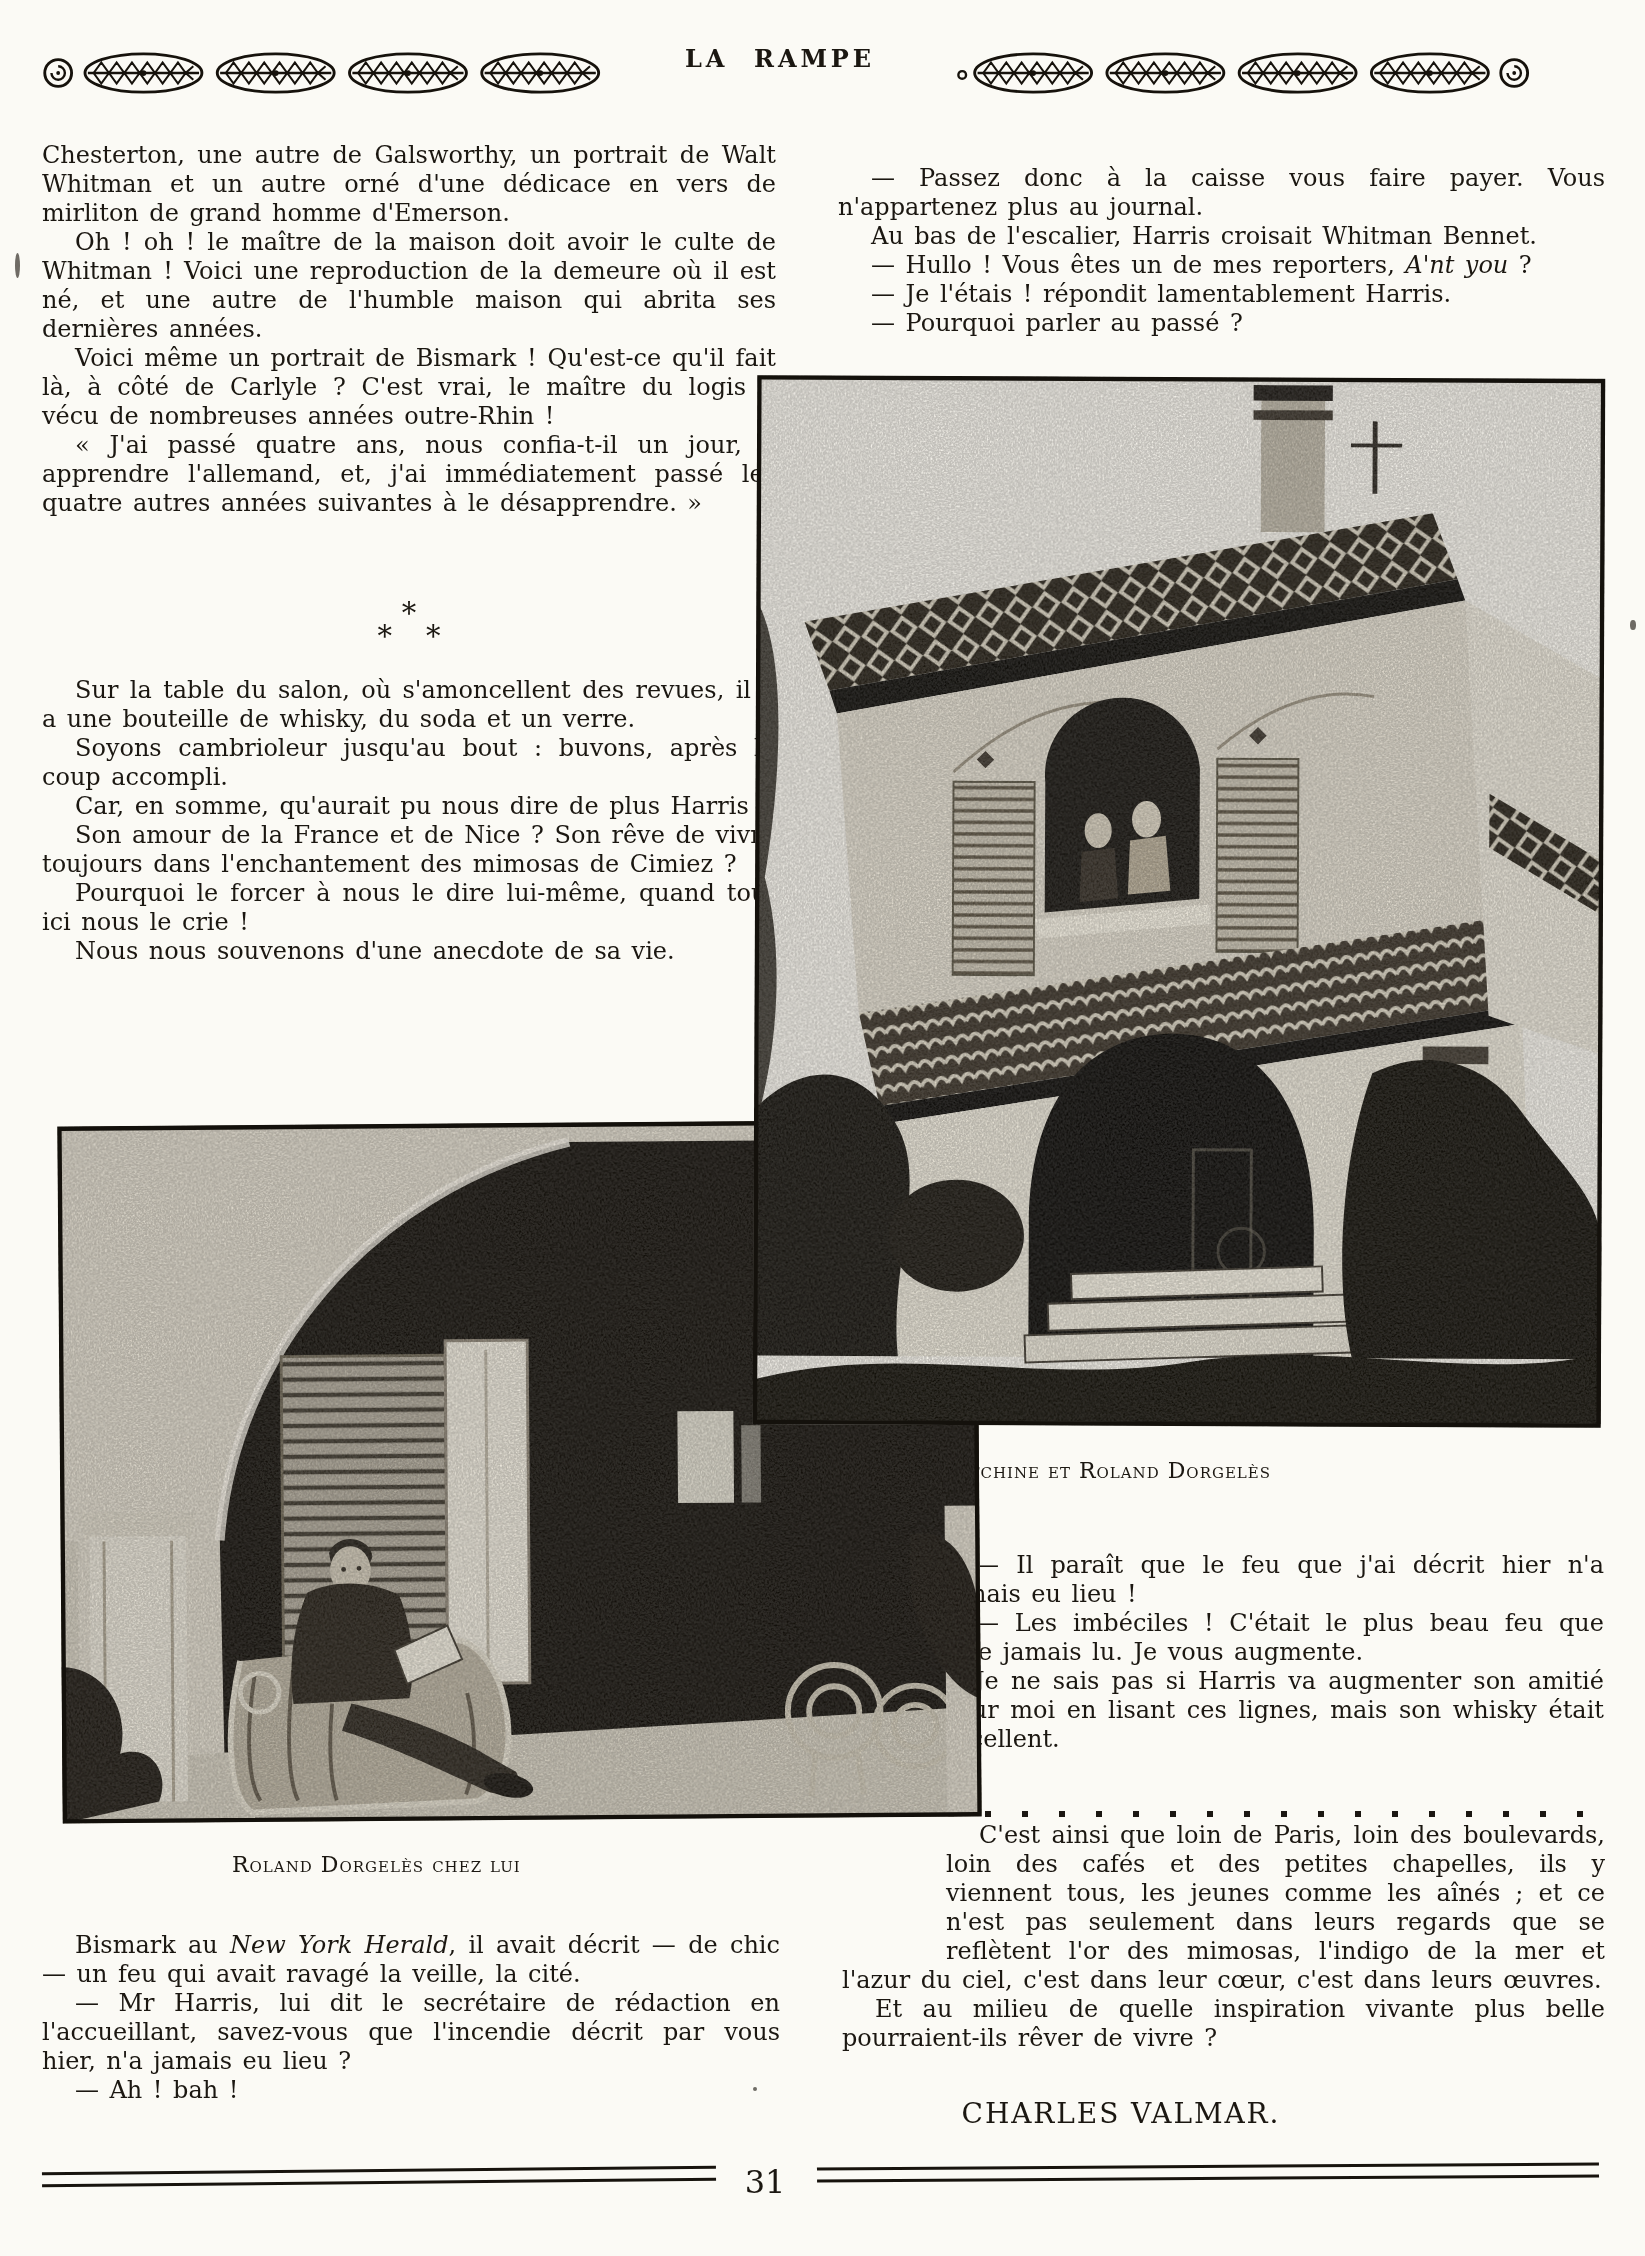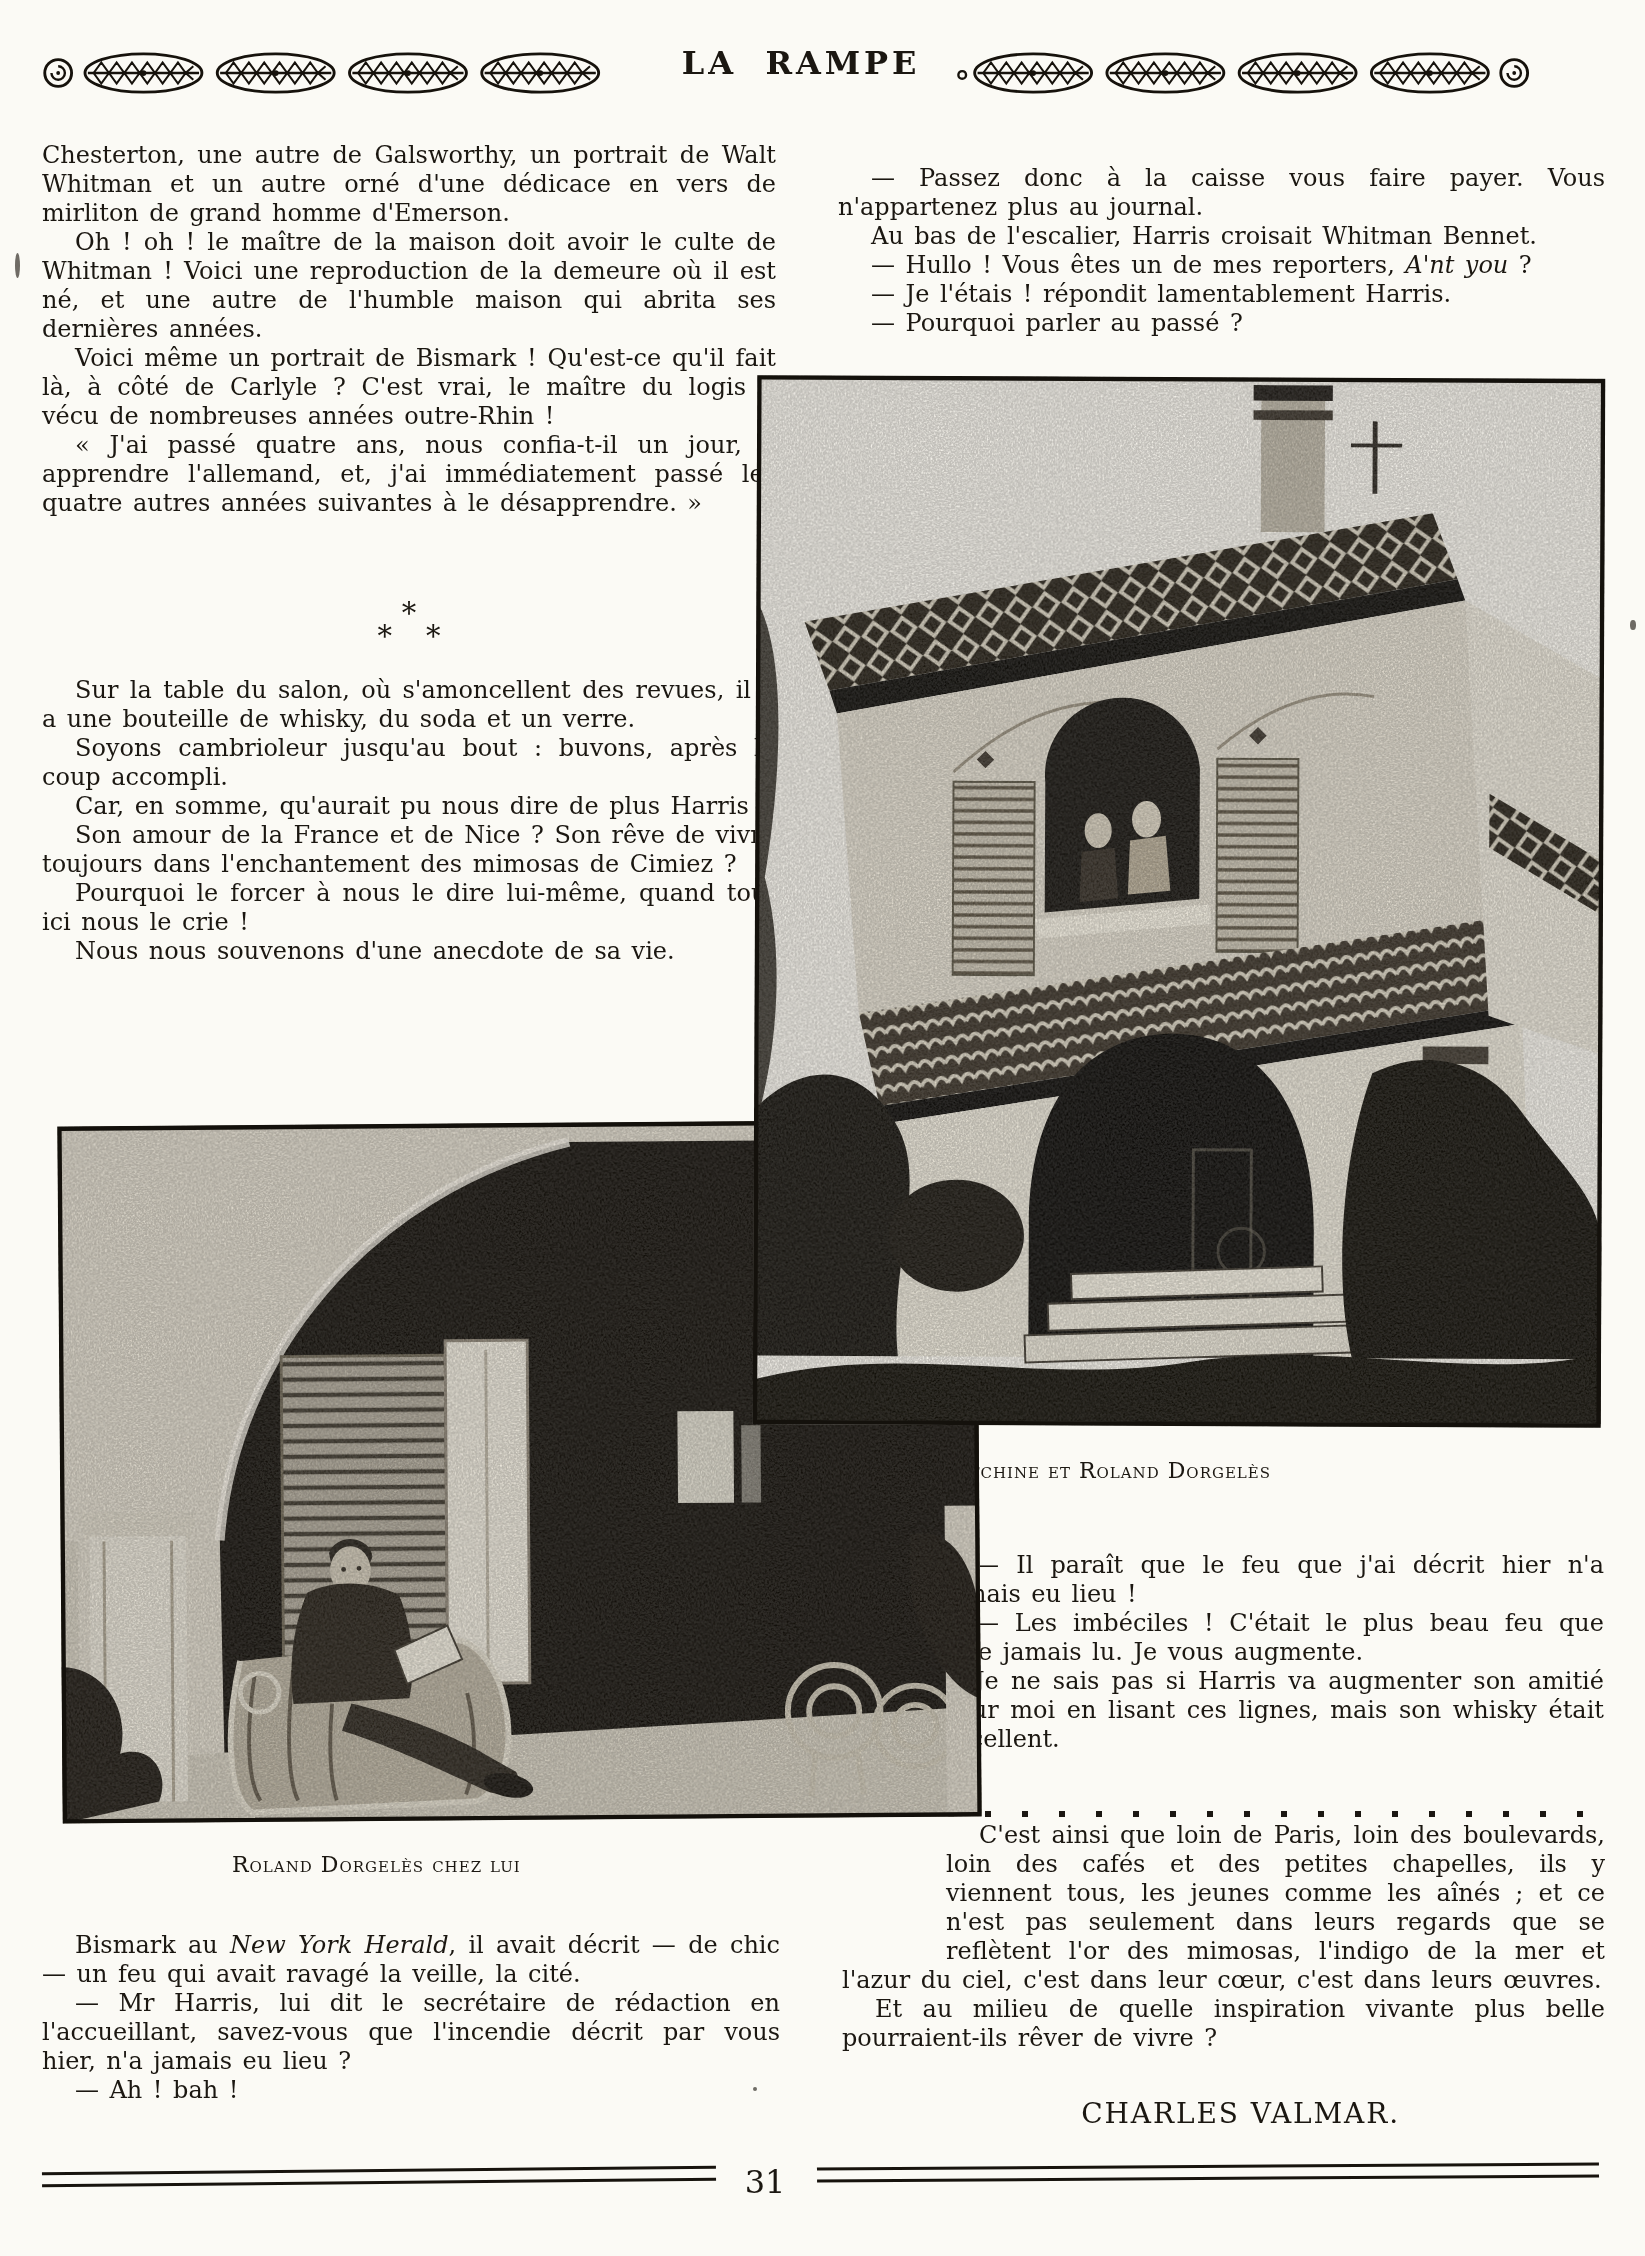--- a/index.html
+++ b/index.html
@@ -5,22 +5,22 @@
   html,body{margin:0;padding:0;background:#8a8a8a;}
   .page{
     position:relative; width:1645px; height:2256px;
     background:#fbfaf5; color:#1b1711;
     font-family:"DejaVu Serif", serif;
     overflow:hidden;
   }
   .abs{position:absolute;}
   
   .masthead-title{
-    left:637px; top:44px; width:328px; text-align:center;
-    font-size:32px; font-weight:bold; letter-spacing:3.9px; word-spacing:13.5px;
+    left:616px; top:44px; width:328px; text-align:center;
+    font-size:24px; font-weight:bold; letter-spacing:3.9px; word-spacing:13.5px;
   }
   .orn{position:absolute; top:50px; height:46px;}
   
   .col p{
     margin:0; text-align:justify; text-indent:33px;
     font-size:24px; line-height:29px; word-spacing:2.9px;
   }
   .col p.noindent{text-indent:0;}
   .ital{font-style:italic;}
   .col-left-top   {left:42px;  top:141px;  width:734px;}
@@ -47,21 +47,21 @@
   .photo{position:absolute; line-height:0;}
   .photo-villa{left:755px; top:377px; transform:rotate(0.25deg); z-index:3;}
   .photo-porch{left:60px;  top:1123px; transform:rotate(-0.45deg); z-index:2;}
   
   .dotted-rule{
     left:948px; top:1811px; width:655px; height:5.8px;
     background:repeating-linear-gradient(to right,#1b1712 0 5.8px,transparent 5.8px 37px);
   }
   
   .signature{
-    left:842px; top:2097px; width:558px; text-align:right;
+    left:842px; top:2097px; width:558px; text-align:center;
     font-size:28px; letter-spacing:1.9px;
   }
   
   .rule-double{position:absolute; height:8.7px; border-top:3.9px solid #17130d; border-bottom:3.9px solid #17130d;}
   .rule-left {left:42px;  top:2169px; width:674px; transform:rotate(-0.55deg);}
   .rule-right{left:817px; top:2165px; width:782px; transform:rotate(-0.35deg);}
   .page-number{left:743px; top:2163px; width:44px; text-align:center; font-size:32px;}
   
   .speck{position:absolute; background:#241f17; border-radius:50%; opacity:.65;}
 </style>

